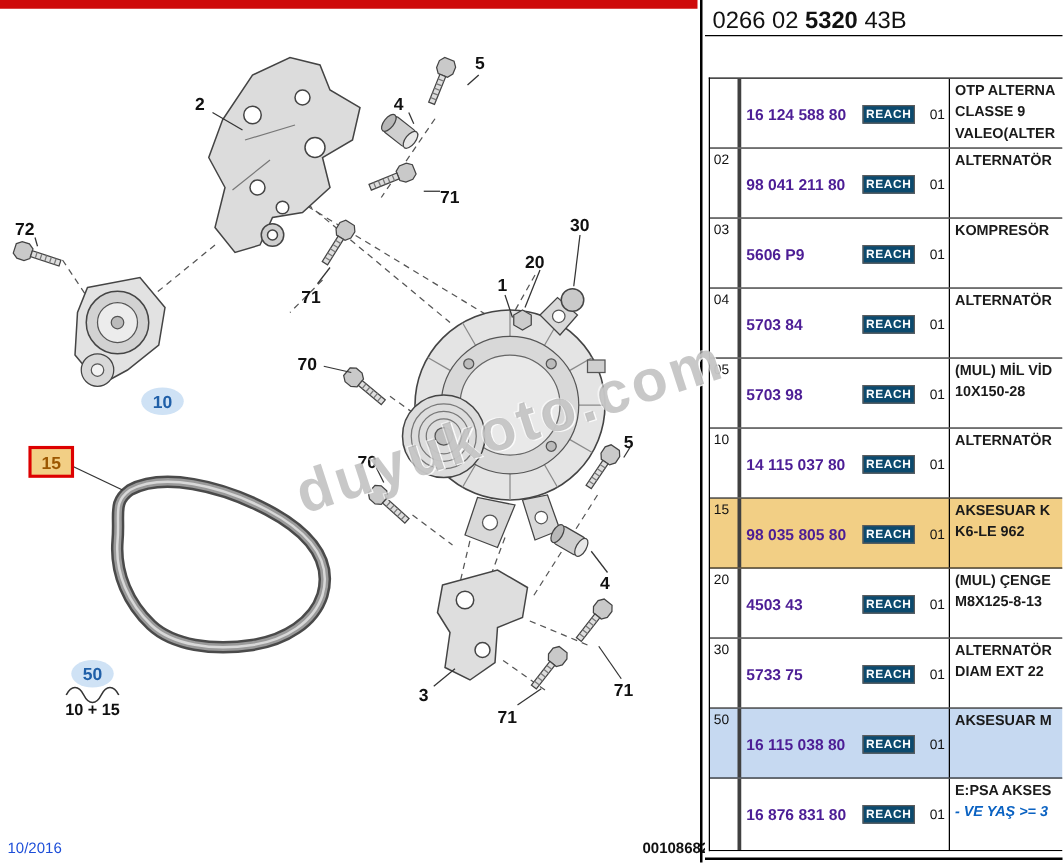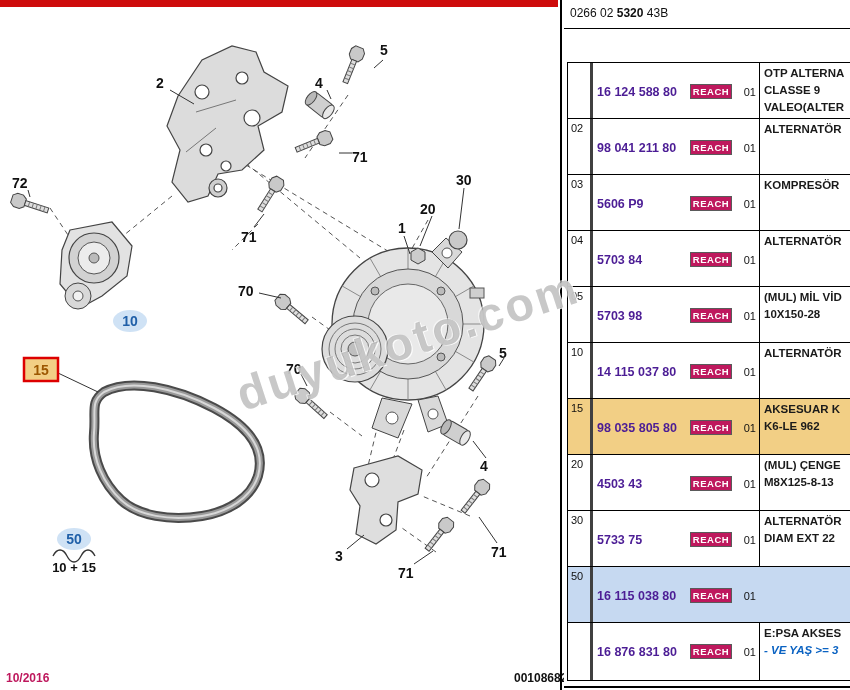--- a/index.html
+++ b/index.html
@@ -12,55 +12,55 @@
   }
   .page { position: relative; width: 850px; height: 690px; background: #fff; }
 
   
   .left-panel {
     position: absolute; left: 0; top: 0; width: 562px; height: 690px;
     border-right: 2px solid #000; background: #fff;
   }
   .red-bar { position: absolute; left: 0; top: 0; width: 558px; height: 7px; background: #ce0b0b; }
   .diagram { position: absolute; left: 0; top: 0; }
-  .footer-date { position: absolute; left: 6px; bottom: 5px; font-size: 12px; font-weight: bold; color: #be185d; }
+  .footer-date { position: absolute; left: 6px; bottom: 5px; font-size: 12px; font-weight: normal; color: #1d4ed8; }
   .footer-doc  { position: absolute; left: 514px; bottom: 5px; font-size: 12px; font-weight: bold; color: #111; }
 
   
   .watermark {
     position: absolute; left: 238px; top: 368px; z-index: 30;
     font-size: 47px; font-weight: bold; letter-spacing: 3px; white-space: nowrap;
     color: rgba(125,125,125,0.42);
     text-shadow: 1px 1px 0 rgba(255,255,255,0.85), -1px -1px 0 rgba(255,255,255,0.6);
     transform: rotate(-18deg); transform-origin: left center;
     pointer-events: none;
   }
 
   
   .right-panel { position: absolute; left: 564px; top: 0; width: 286px; height: 690px; background: #fff; }
   .code-header {
     height: 29px; padding: 6px 6px 20px 6px;
-    font-size: 12px; color: #111; border-bottom: 1.5px solid #000; white-space: nowrap;
+    font-size: 19px; color: #111; border-bottom: 1.5px solid #000; white-space: nowrap;
   }
   .code-header b { font-weight: bold; }
 
   .ptable {
     position: absolute; left: 3px; top: 62px; width: 283px;
     border-top: 1px solid #000; border-left: 1px solid #000; overflow: hidden; background: transparent;
   }
   .trow { position: relative; height: 56px; border-bottom: 1px solid #000; background: #fff; display: flex; }
   .trow.tall { height: 58px; }
   .trow.hl-orange { background: #f2cf85; }
   .trow.hl-blue   { background: #c6d9f1; }
   .c-item { width: 25px; border-right: 3px solid #404040; font-size: 11px; color: #111; padding: 3px 16px 0 3px; }
   .c-mid  { width: 166px; position: relative; }
   .part { position: absolute; left: 4px; top: 22px; font-size: 12.5px; font-weight: bold; color: #4c1d95; white-space: nowrap; }
   .reach {
     position: absolute; right: 27px; top: 21px; width: 42px; height: 15px;
-    background: #be185d; color: #fff; font-size: 9.5px; font-weight: bold;
+    background: #0c4a6e; color: #fff; font-size: 9.5px; font-weight: bold;
     text-align: center; line-height: 14px; letter-spacing: .5px; border: 1px solid #5a5a5a;
     cursor: pointer;
   }
   .qty { position: absolute; right: 3px; top: 23px; font-size: 11px; color: #111; }
   .c-desc { flex: 1; border-left: 1px solid #000; padding: 2px 16px 0 4px; overflow: hidden; }
   .dline { font-size: 11.5px; font-weight: bold; color: #1a1a1a; line-height: 17px; white-space: nowrap; }
   .dline.blue-note { color: #0a62c2; font-style: italic; }
   .bottom-line { position: absolute; left: 0; top: 686px; width: 286px; height: 2px; background: #000; }
 
   
@@ -390,20 +390,23 @@
         </div>
       </div>
 
       <div class="trow hl-blue">
         <div class="c-item">50</div>
         <div class="c-mid">
           <span class="part">16 115 038 80</span>
           <span class="reach">REACH</span>
           <span class="qty">01</span>
         </div>
+        <div class="c-desc">
+          <div class="dline">AKSESUAR M</div>
+        </div>
       </div>
 
       <div class="trow tall">
         <div class="c-item"></div>
         <div class="c-mid">
           <span class="part">16 876 831 80</span>
           <span class="reach">REACH</span>
           <span class="qty">01</span>
         </div>
         <div class="c-desc">

